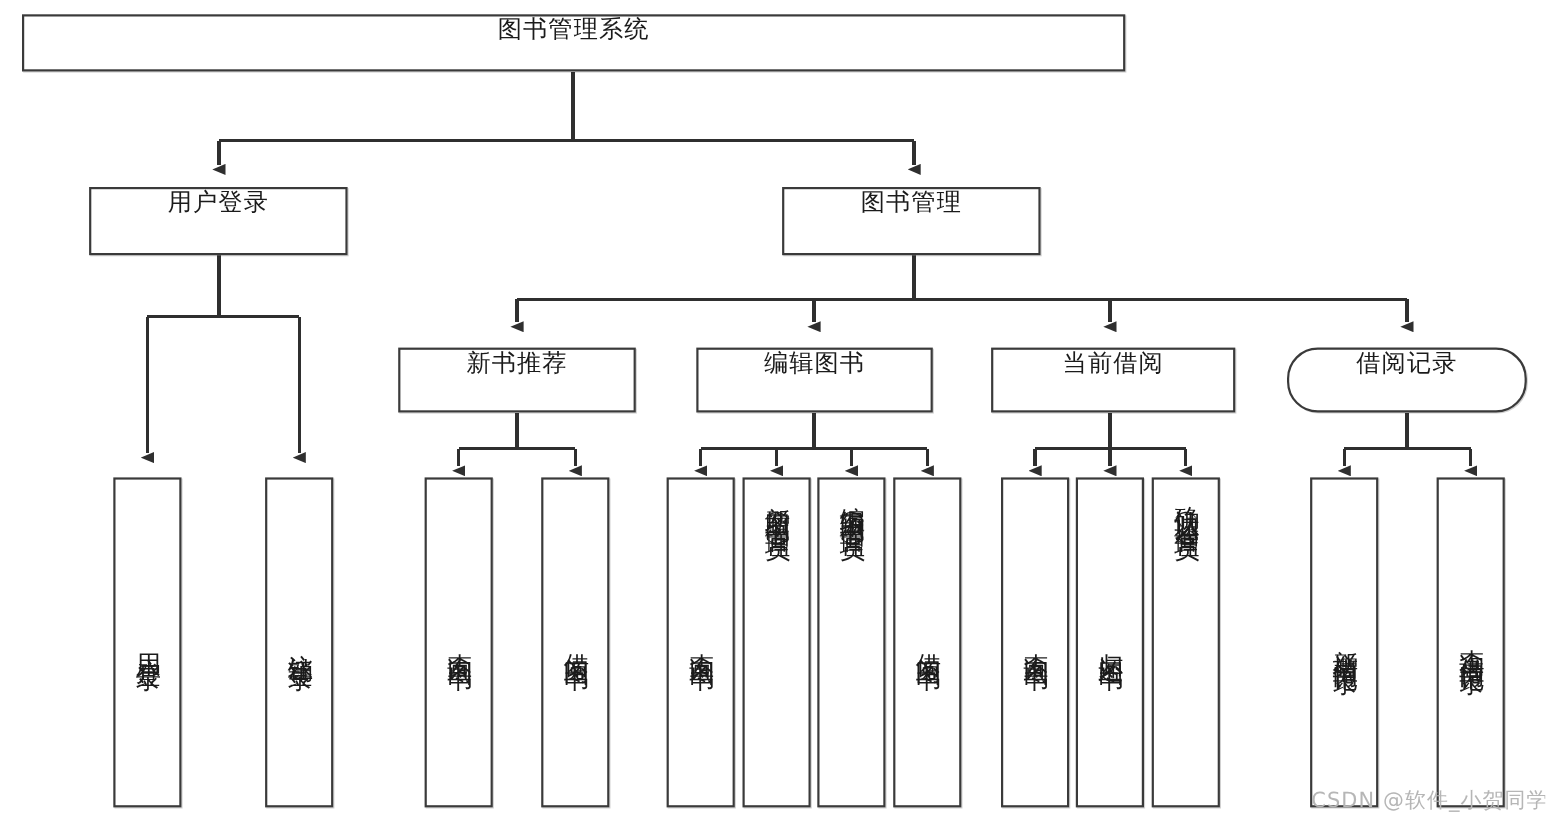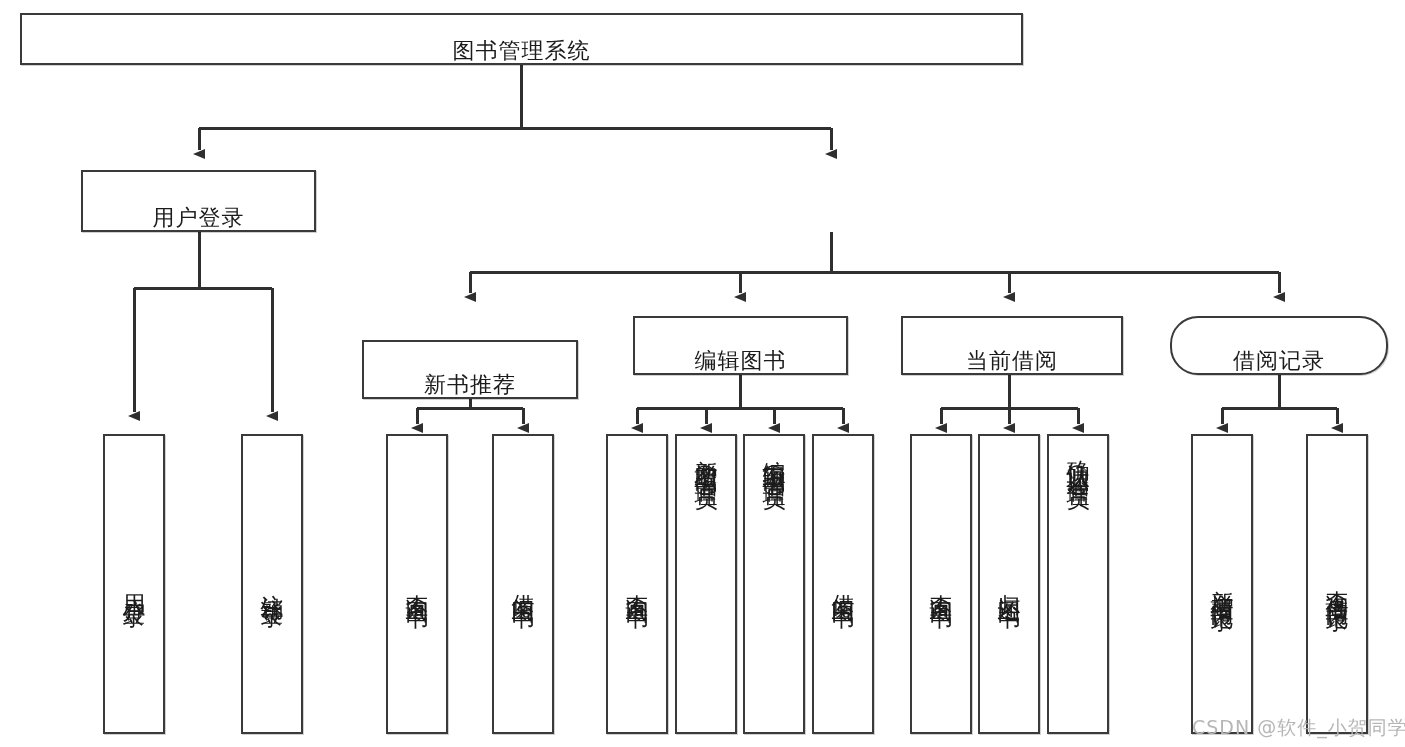--- a/index.html
+++ b/index.html
@@ -23,21 +23,21 @@
     width: 1405px;
     height: 747px;
     pointer-events: none;
   }
   .node {
     position: absolute;
     box-sizing: border-box;
     border: 2px solid #3a3a3a;
     background: #ffffff;
     display: flex;
-    align-items: flex-end;
+    align-items: flex-start;
     justify-content: center;
     color: #1b1b1b;
     box-shadow: 1px 1px 0 rgba(0,0,0,0.18);
   }
   .node-label {
     font-size: 22px;
     line-height: 1.15;
     letter-spacing: 1px;
     white-space: nowrap;
   }
@@ -129,22 +129,25 @@
   </svg>
 
   <div class="node" style="left:20px; top:13px; width:1003px; height:52px;">
     <span class="node-label">图书管理系统</span>
   </div>
 
   <div class="node" style="left:81px; top:170px; width:235px; height:62px;">
     <span class="node-label">用户登录</span>
   </div>
 
-
-  <div class="node" style="left:362px; top:316px; width:216px; height:59px;margin-top:24px;">
+  <div class="node" style="left:711px; top:170px; width:235px; height:62px;">
+    <span class="node-label">图书管理</span>
+  </div>
+
+  <div class="node" style="left:362px; top:316px; width:216px; height:59px;">
     <span class="node-label">新书推荐</span>
   </div>
 
   <div class="node" style="left:633px; top:316px; width:215px; height:59px;">
     <span class="node-label">编辑图书</span>
   </div>
 
   <div class="node" style="left:901px; top:316px; width:222px; height:59px;">
     <span class="node-label">当前借阅</span>
   </div>

